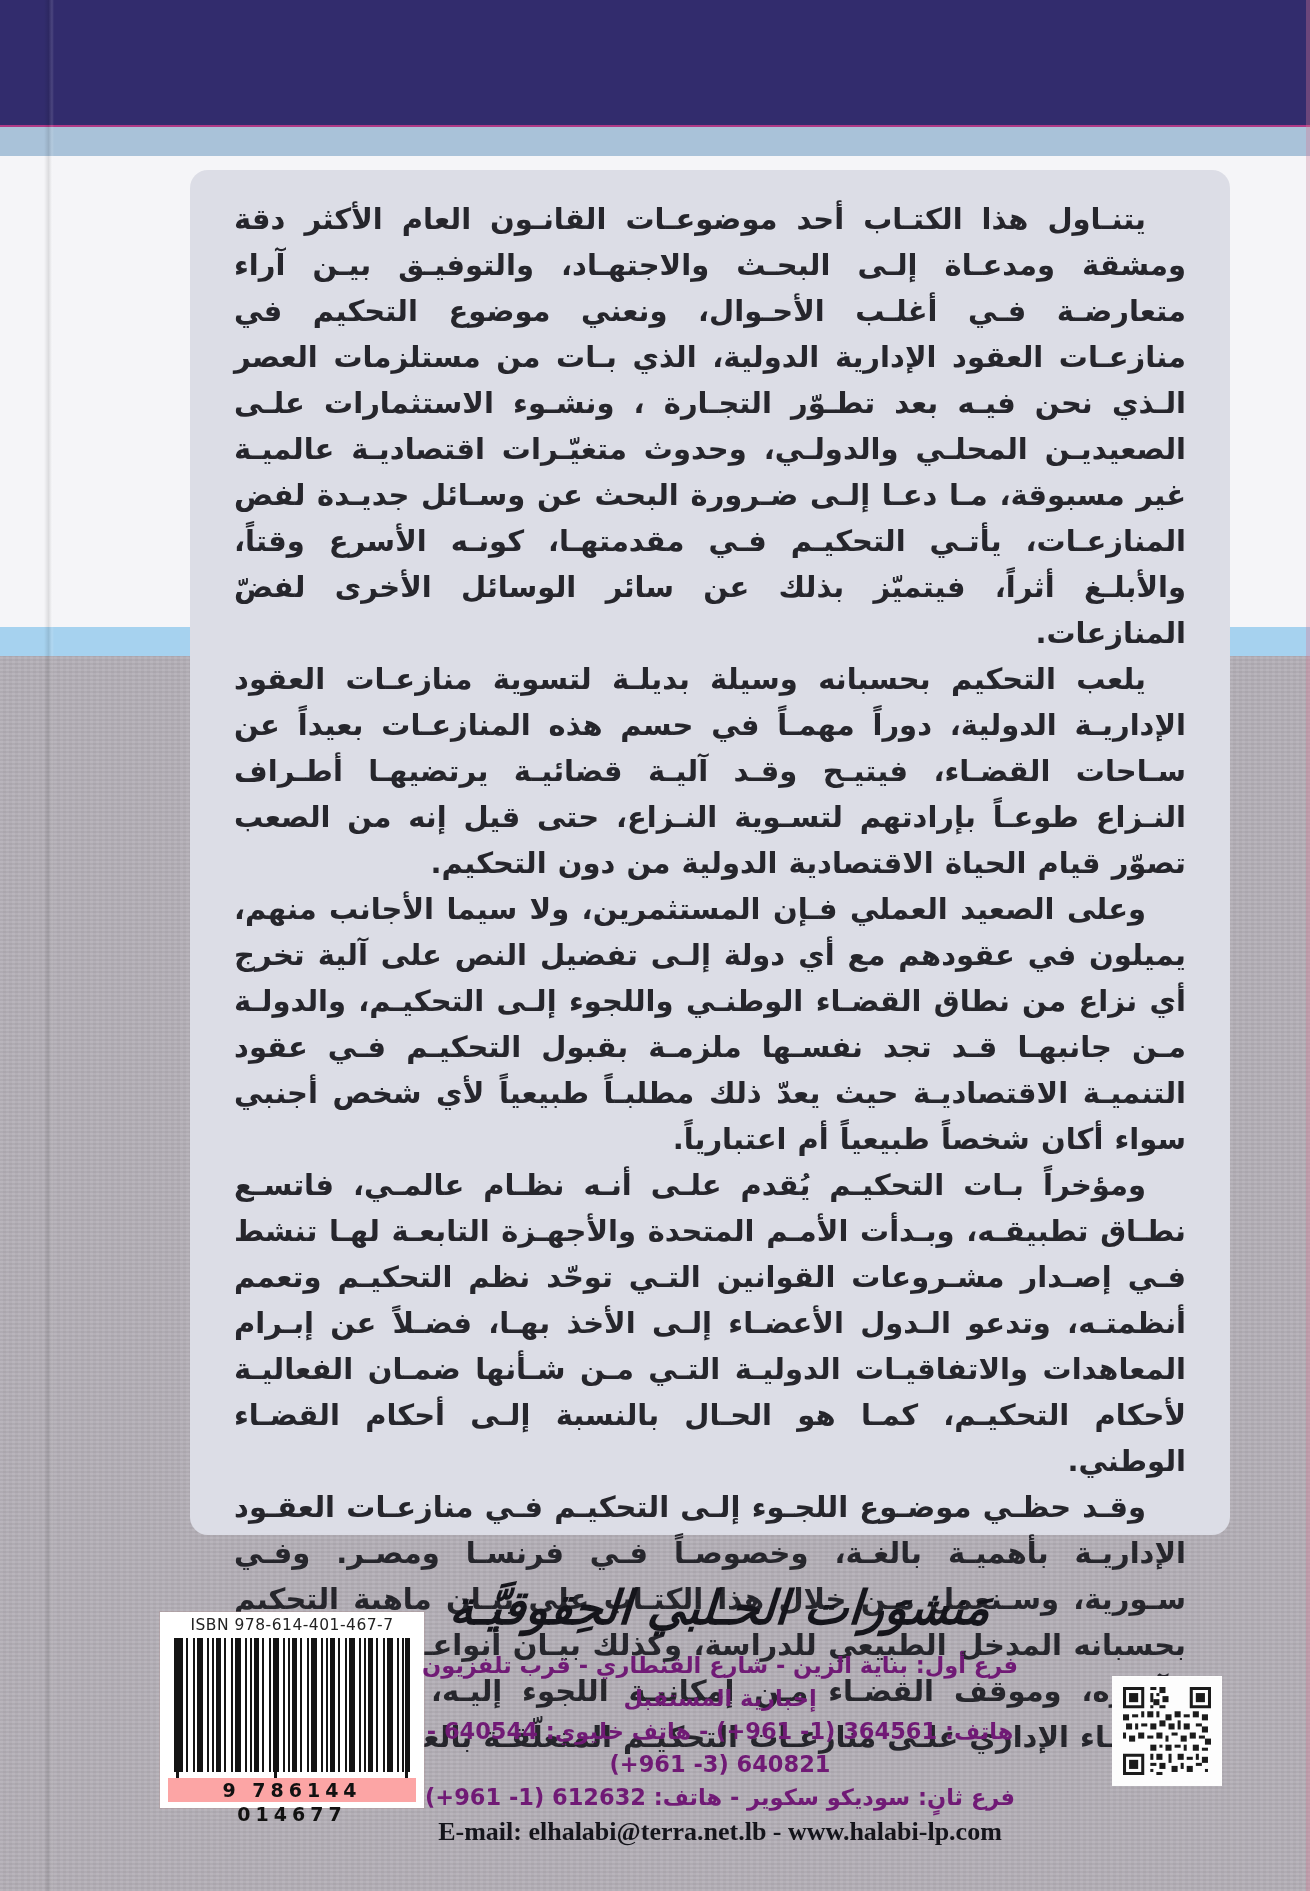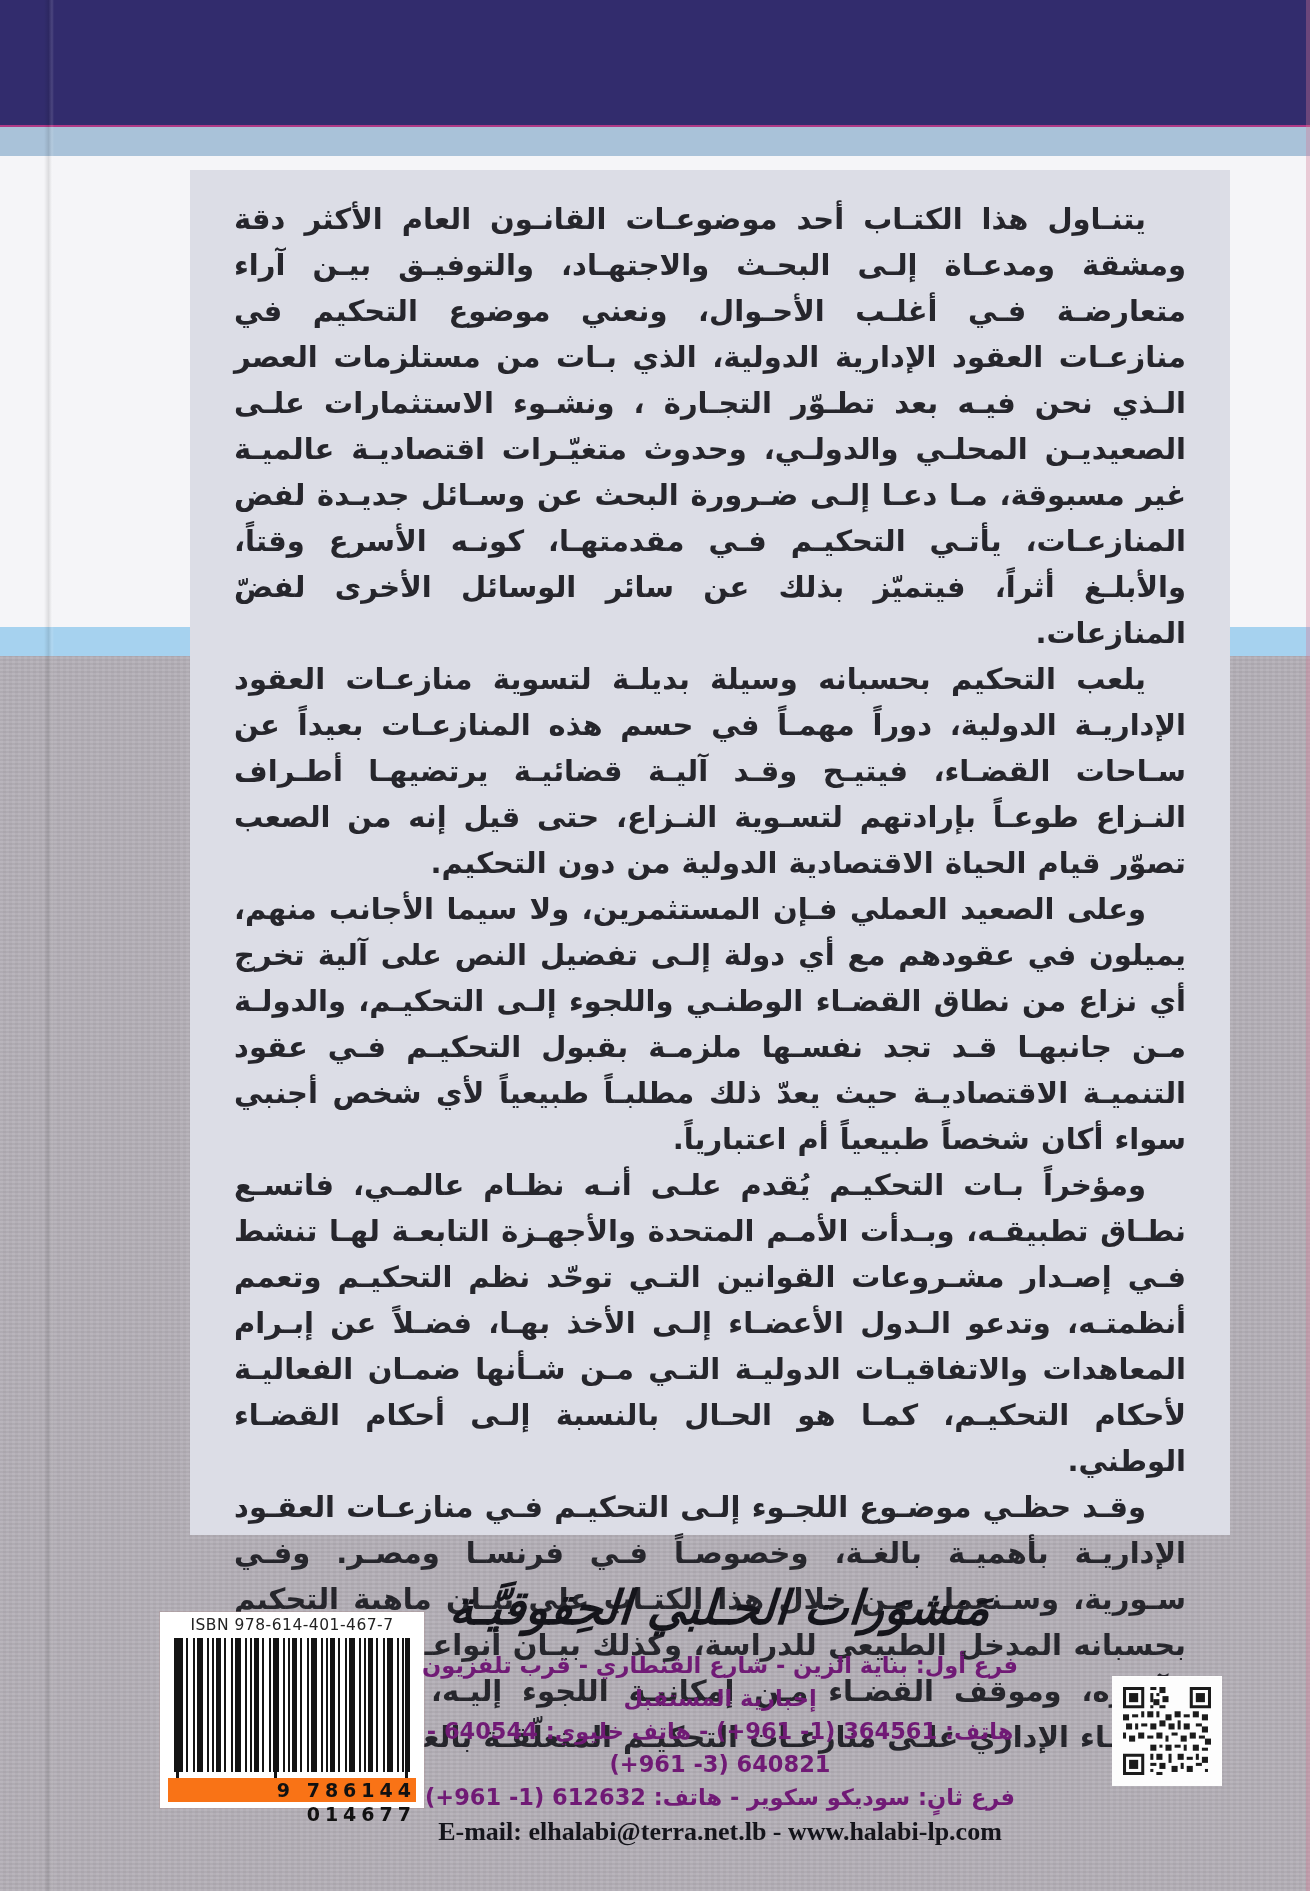--- a/index.html
+++ b/index.html
@@ -26,20 +26,21 @@
   .spine-crease{position:absolute;left:44px;top:0;width:10px;height:100%;
     background:linear-gradient(90deg,rgba(0,0,0,0) 0,rgba(0,0,0,.10) 45%,rgba(255,255,255,.12) 80%,rgba(0,0,0,0) 100%);}
   .edge-line{position:absolute;right:0;top:0;width:4px;height:100%;background:rgba(214,120,150,.35);}
 
   .panel{
     position:absolute;left:190px;top:170px;width:1040px;height:1365px;
     background:#dcdde6;
     box-sizing:border-box;
     padding:26px 44px 0 44px;
     direction:rtl;
+    border-radius:18px;
   }
   .panel p{
     margin:0;
     font-size:29px;
     line-height:46px;
     font-weight:600;
     color:#26262c;
     text-align:justify;
     text-indent:40px;
     word-spacing:1px;
@@ -85,23 +86,23 @@
         #141414 19px 21px, transparent 21px 23px,
         #141414 23px 29px, transparent 29px 33px,
         #141414 33px 35px, transparent 35px 38px);
   }
   .guard{position:absolute;top:26px;width:3px;height:150px;background:#141414;}
   .guard.g-left{left:16px;}
   .guard.g-mid{left:114px;}
   .guard.g-right{right:16px;}
   .bar-digits{
     position:absolute;left:8px;right:8px;bottom:6px;height:24px;
-    background:#f97316;
+    background:#fca5a5;
     font-size:19px;font-weight:bold;color:#111;
-    text-align:right;letter-spacing:5px;line-height:24px;
+    text-align:center;letter-spacing:5px;line-height:24px;
     font-family:"DejaVu Sans",sans-serif;
   }
 
   
   .qr{
     position:absolute;left:1112px;top:1676px;width:110px;height:110px;
     background:#fdfdfd;display:flex;align-items:center;justify-content:center;
   }
 </style>
 </head>

